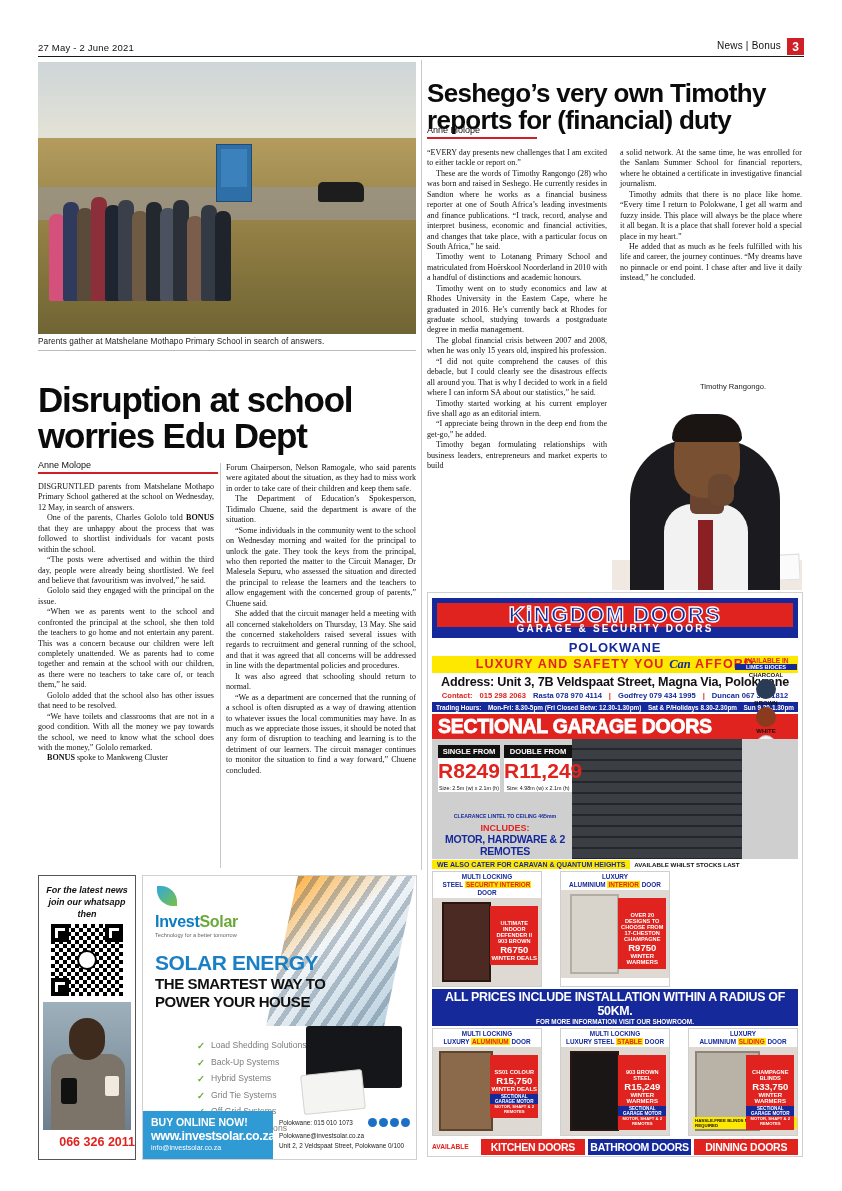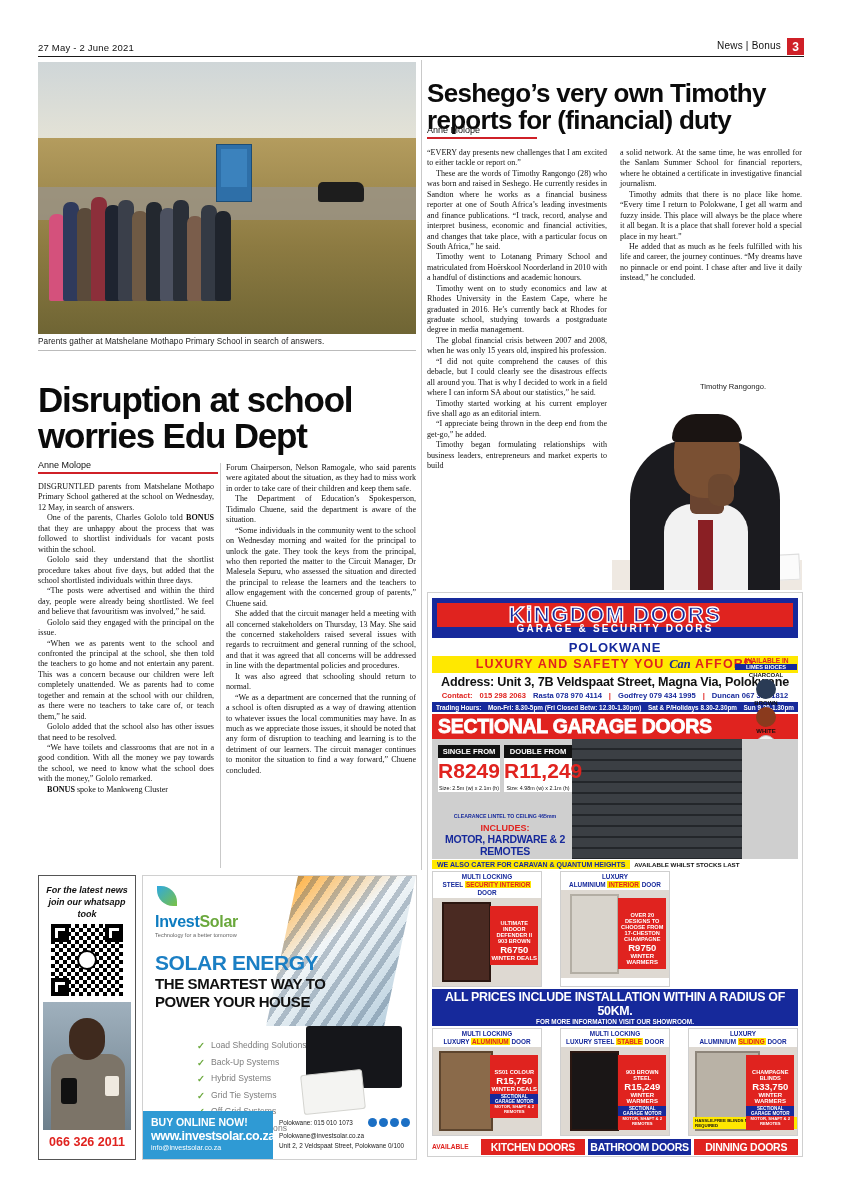--- a/index.html
+++ b/index.html
@@ -310,21 +310,21 @@
   .wa-photo {
     margin:6px 4px 0; height:128px;
     background:linear-gradient(#9fb0bd,#6d7f8c);
     position:relative; overflow:hidden;
   }
   .wa-photo .h { position:absolute; left:26px; top:16px; width:36px; height:42px; background:#3f2a1e; border-radius:18px; }
   .wa-photo .s { position:absolute; left:8px; top:52px; width:74px; height:76px; background:#7c7468; border-radius:16px 16px 0 0; }
   .wa-phone { position:absolute; left:18px; top:76px; width:16px; height:26px; background:#111; border-radius:3px; }
   .wa-cup { position:absolute; right:12px; top:74px; width:14px; height:20px; background:#efe9df; border-radius:2px; }
   .wa-num {
-    font-family:"Liberation Sans", sans-serif; text-align:center;
+    font-family:"Liberation Sans", sans-serif; text-align:right;
     color:#e0231f; font-weight:bold; font-size:12.5px; padding-top:5px;
   }
 
   
   .solar {
     position:absolute; left:142px; top:875px; width:275px; height:285px;
     border:1px solid #d0d0d0; background:#fff; overflow:hidden;
     font-family:"Liberation Sans", sans-serif;
   }
   .solar .panel {
@@ -404,21 +404,20 @@
   <h1 class="headline">Disruption at school worries Edu Dept</h1>
 
   <div class="byline-wrap">
     <div class="byline">Anne Molope</div>
     <div class="byline-rule"></div>
   </div>
 
   <div class="col" id="lead-col1">
       <p class="first">DISGRUNTLED parents from Matshelane Mothapo Primary School gathered at the school on Wednesday, 12 May, in search of answers.</p>
       <p>One of the parents, Charles Gololo told <b>BONUS</b> that they are unhappy about the process that was followed to shortlist individuals for vacant posts within the school.</p>
-      <p>Gololo said they understand that the shortlist procedure takes about five days, but added that the school shortlisted individuals within three days.</p>
       <p>“The posts were advertised and within the third day, people were already being shortlisted. We feel and believe that favouritism was involved,” he said.</p>
       <p>Gololo said they engaged with the principal on the issue.</p>
       <p>“When we as parents went to the school and confronted the principal at the school, she then told the teachers to go home and not entertain any parent. This was a concern because our children were left completely unattended. We as parents had to come together and remain at the school with our children, as there were no teachers to take care of, or teach them,” he said.</p>
       <p>Gololo added that the school also has other issues that need to be resolved.</p>
       <p>“We have toilets and classrooms that are not in a good condition. With all the money we pay towards the school, we need to know what the school does with the money,” Gololo remarked.</p>
       <p><b>BONUS</b> spoke to Mankweng Cluster</p>
     </div>
   <div class="vrule" style="left:220px; top:463px; height:405px;"></div>
   <div class="col" id="lead-col2">
       <p class="first">Forum Chairperson, Nelson Ramogale, who said parents were agitated about the situation, as they had to miss work in order to take care of their children and keep them safe.</p>
@@ -632,21 +631,21 @@
     <div class="kd-tagrow">
       <div class="lead">IN-STORE</div>
       <div class="pill pill-blue">SLIDING DDORS</div>
       <div class="pill pill-red">ENTRANCE DOORS</div>
       <div class="pill pill-blue">BEDROOM DOORS</div>
     </div>
 
   </div>
 
   <div class="wa">
-    <div class="wa-txt">For the latest news join our whatsapp took</div>
+    <div class="wa-txt">For the latest news join our whatsapp then</div>
     <div class="wa-qr">
       <div class="fm c1"></div>
       <div class="fm c2"></div>
       <div class="fm c3"></div>
       <div class="wic"></div>
     </div>
     <div class="wa-photo">
       <div class="s"></div>
       <div class="h"></div>
       <div class="wa-phone"></div>

